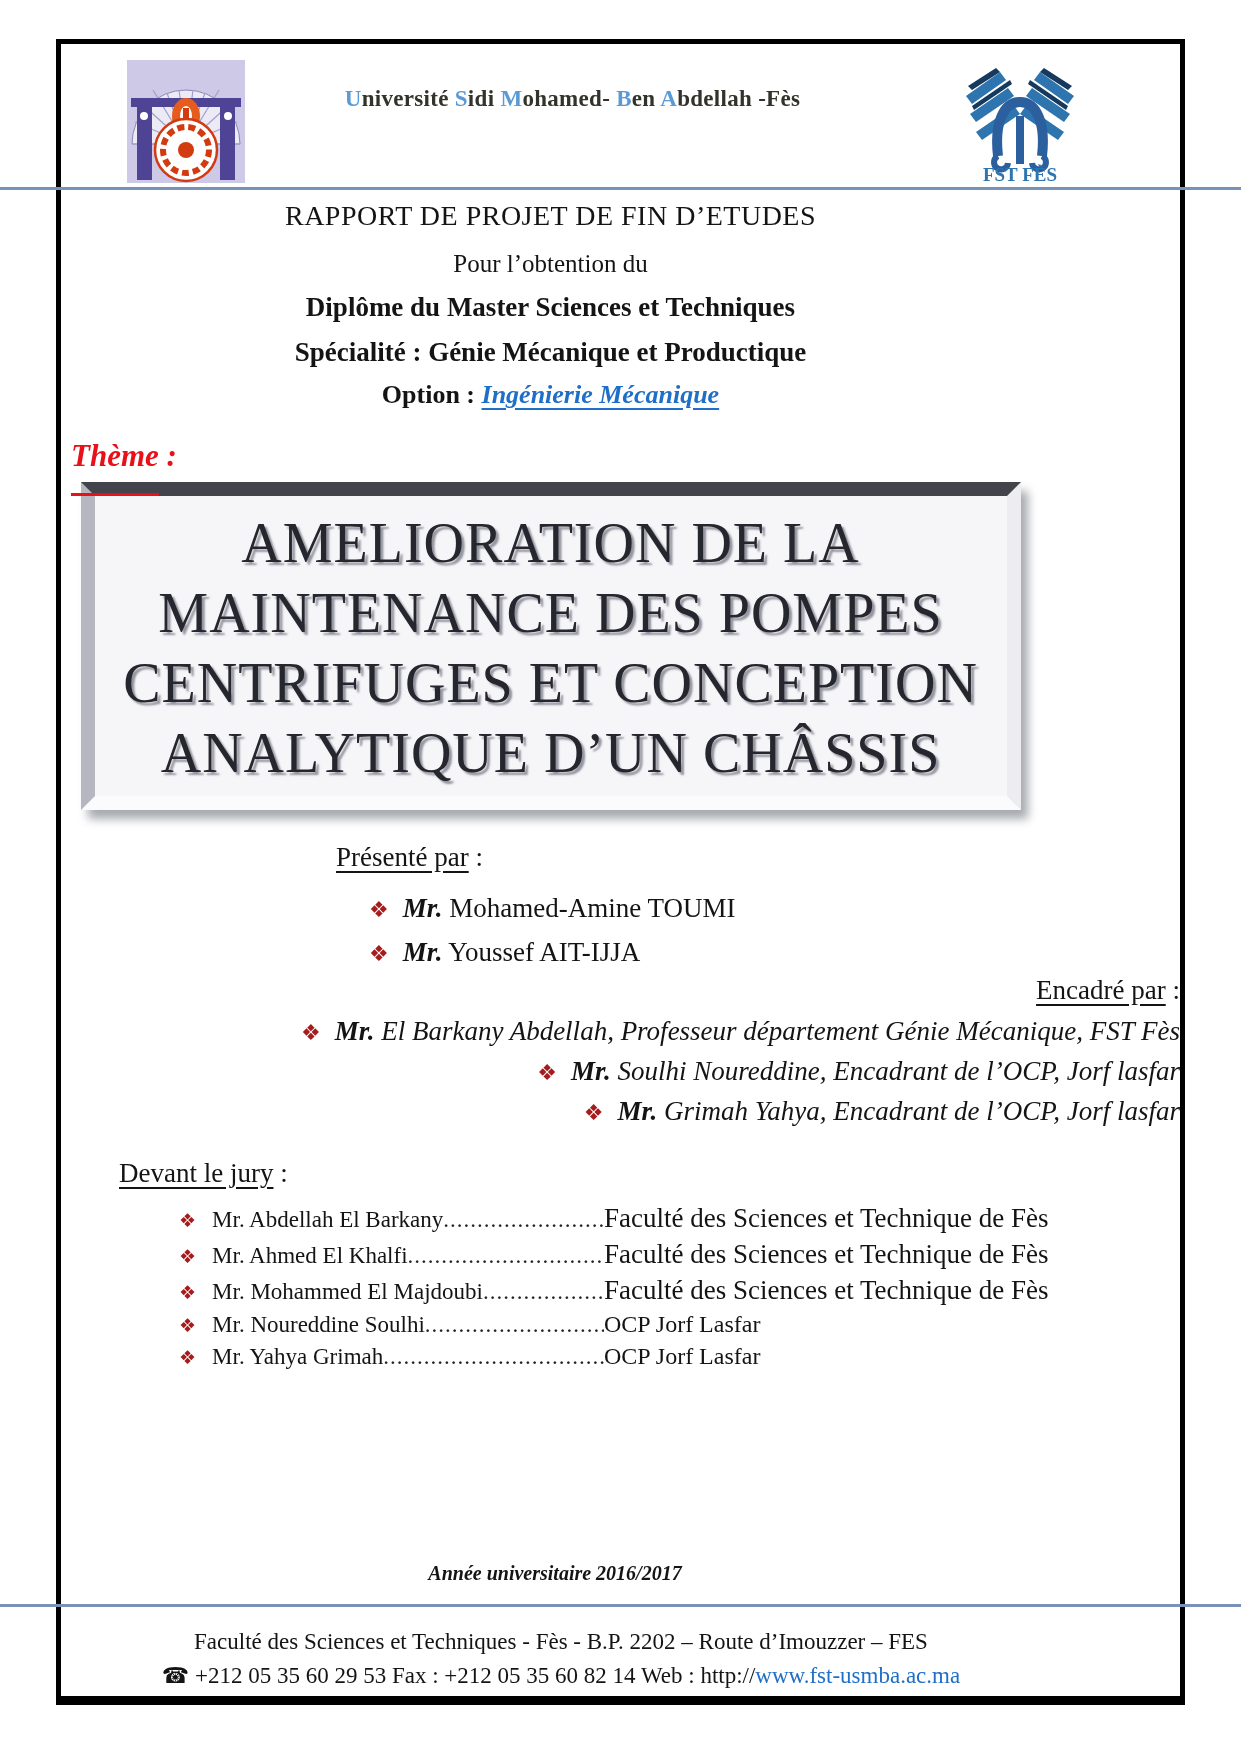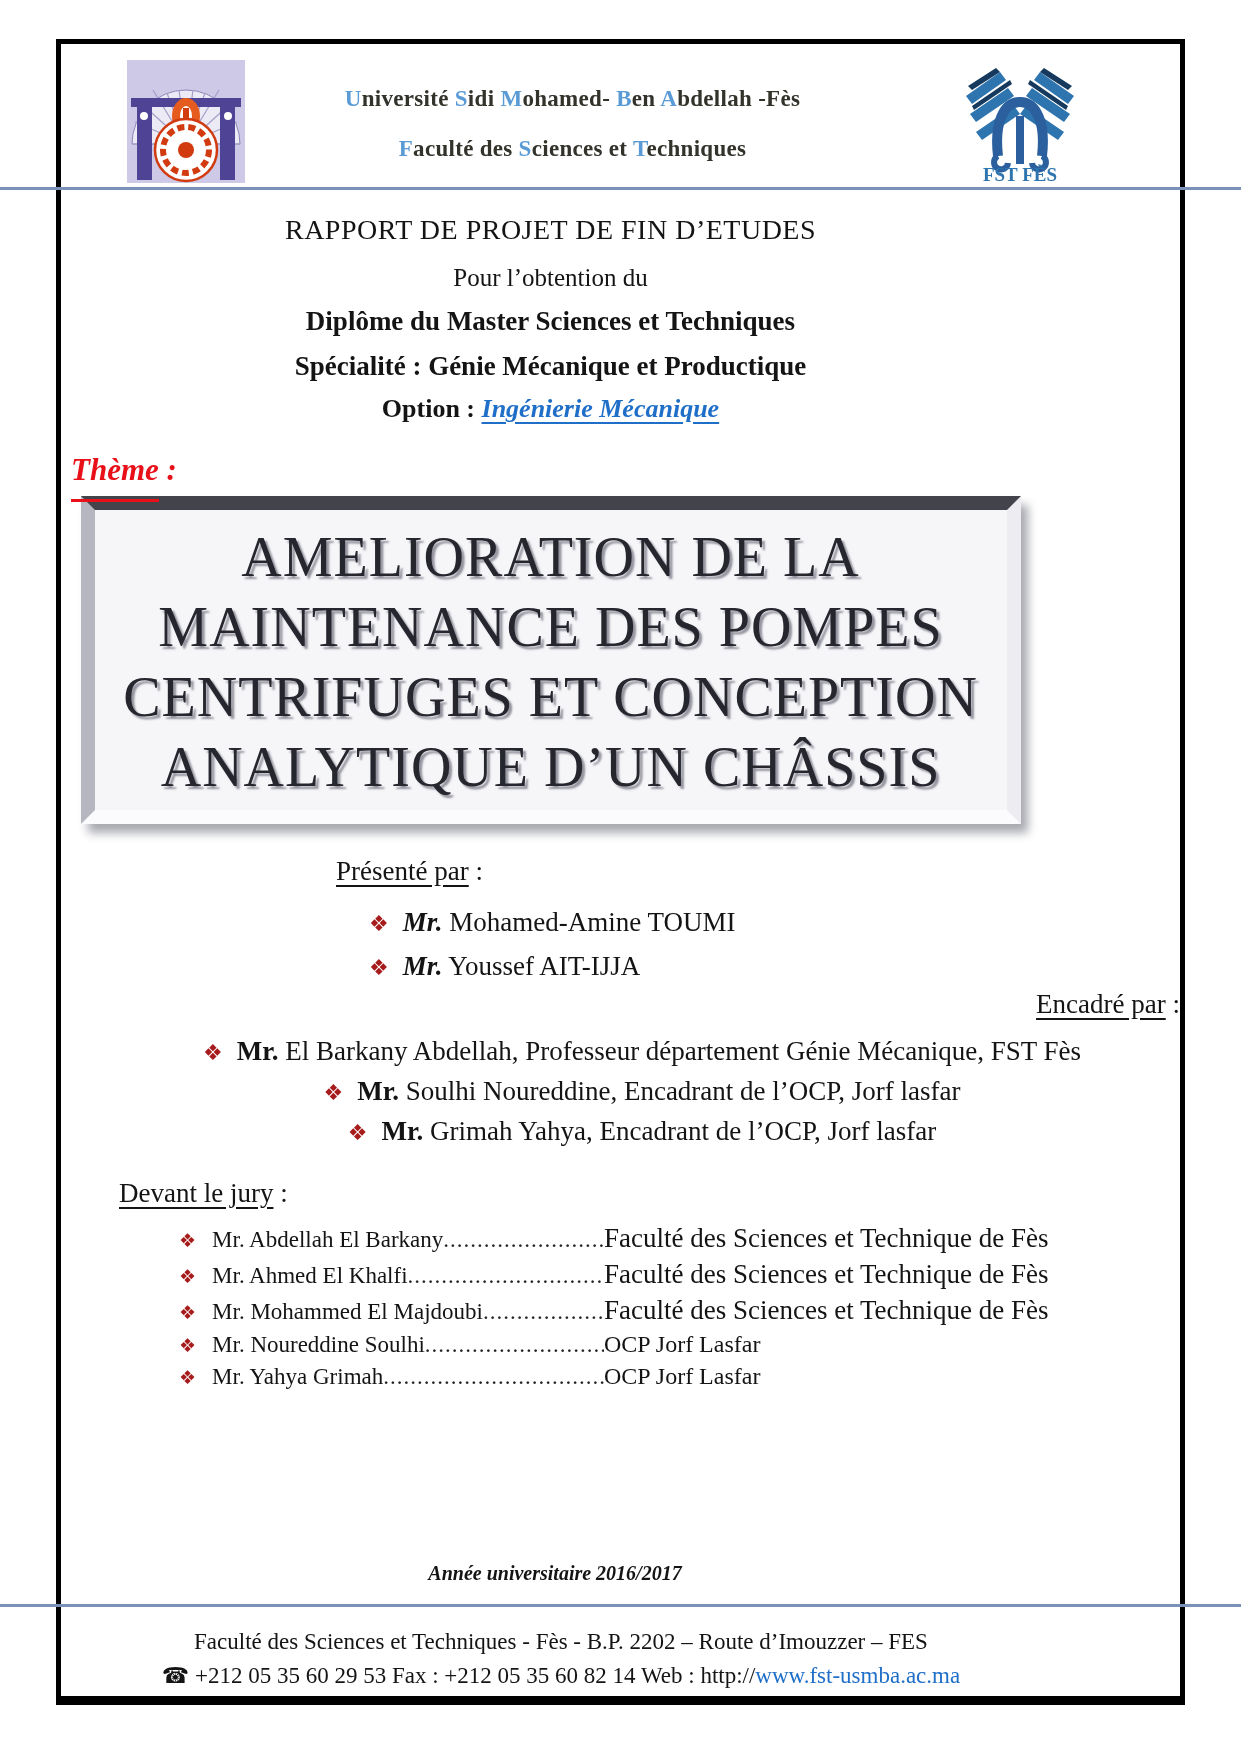--- a/index.html
+++ b/index.html
@@ -24,38 +24,38 @@
   .center-col{text-align:center;padding-right:140px;}
   .l-rapport{margin-top:12px;font-size:28px;letter-spacing:0.5px;}
   .l-pour{margin-top:18px;font-size:25px;}
   .l-diplome{margin-top:14px;font-size:27px;font-weight:bold;}
   .l-spec{margin-top:14px;font-size:27px;font-weight:bold;}
   .l-option{margin-top:12px;font-size:26px;font-weight:bold;}
   .link-blue{color:#1f6fc8;}
   .opt-value{font-style:italic;text-decoration:underline;text-underline-offset:5px;}
 
   .theme-label{margin:28px 0 0 10px;text-align:left;font-size:31px;font-weight:bold;font-style:italic;color:#e8111a;}
-  .theme-label .u{border-bottom:3px solid #e8111a;padding-bottom:12px;}
+  .theme-label .u{border-bottom:3px solid #e8111a;padding-bottom:20px;}
 
   .title-box{margin:8px auto 0;width:940px;box-sizing:border-box;
      border-style:solid;border-width:14px;
      border-top-color:#43434b;border-left-color:#b6b6c0;border-right-color:#ececf1;border-bottom-color:#fbfbfd;
      background:#f6f5f8;box-shadow:7px 9px 9px #a8aab0;padding:12px 6px 8px 6px;}
   .title-line{font-size:56px;line-height:70px;color:#26262e;letter-spacing:1px;
      text-shadow:3px 3px 2px rgba(125,125,138,0.8);white-space:nowrap;}
 
   .presente-heading{margin:32px 0 0 275px;text-align:left;font-size:27px;}
   .head-u{text-decoration:underline;text-underline-offset:5px;}
   .presente-list{margin:14px 0 0 308px;text-align:left;font-size:27px;line-height:43px;}
   .bullet{color:#a61b1b;font-size:22px;margin-right:14px;font-family:"DejaVu Sans",sans-serif;}
   .mr-ital{font-weight:bold;font-style:italic;}
   .mr-bold{font-weight:bold;}
 
   .encadre-heading{margin:0 0 0 10px;text-align:right;font-size:27px;}
-  .encadre-list{margin:12px 0 0 43px;text-align:center;font-size:27px;line-height:38px;}
+  .encadre-list{margin:6px 0 0 43px;text-align:right;font-size:27px;line-height:38px;font-style:italic;}
 
   .l-effectue{margin-top:24px;font-size:25px;font-weight:bold;font-style:italic;}
   .l-soutenu{margin-top:16px;font-size:25px;font-weight:bold;font-style:italic;}
 
   .jury-heading{margin:26px 0 0 58px;text-align:left;font-size:27px;}
   .jury-list{margin:14px 0 0 118px;}
   .jury-row{display:flex;align-items:baseline;margin-bottom:5px;}
   .jury-left{display:flex;width:425px;align-items:baseline;}
   .jury-left .bullet{font-size:19px;margin-right:16px;}
   .jury-name{white-space:nowrap;font-size:23px;}
@@ -106,23 +106,20 @@
           <circle cx="59" cy="90" r="31" fill="#ffffff" stroke="#d23a10" stroke-width="2.5"></circle>
           <circle cx="59" cy="90" r="23" fill="none" stroke="#d23a10" stroke-width="6" stroke-dasharray="7 4"></circle>
           <circle cx="59" cy="90" r="8" fill="#d23a10"></circle>
         </svg>
       </div>
 
       <div class="header-text">
         <div class="uni-line">
           <span class="c-blue">U</span><span class="c-dark">niversité </span><span class="c-blue">S</span><span class="c-dark">idi </span><span class="c-blue">M</span><span class="c-dark">ohamed- </span><span class="c-blue">B</span><span class="c-dark">en </span><span class="c-blue">A</span><span class="c-dark">bdellah </span><span class="c-dark">-Fès</span>
         </div>
-        <div class="uni-line">
-          <span class="c-blue">F</span><span class="c-dark">aculté des </span><span class="c-blue">S</span><span class="c-dark">ciences et </span><span class="c-blue">T</span><span class="c-dark">echniques</span>
-        </div>
       </div>
 
       <div class="logo-right">
         <svg width="120" height="128" viewBox="0 0 120 128">
           <rect x="0" y="0" width="120" height="128" fill="#ffffff"></rect>
           <g fill="#2e74ae">
             <polygon points="6,36 40,12 46,20 12,44"></polygon>
             <polygon points="10,54 48,28 54,36 16,62"></polygon>
             <polygon points="16,72 54,46 60,54 22,80"></polygon>
           </g>

